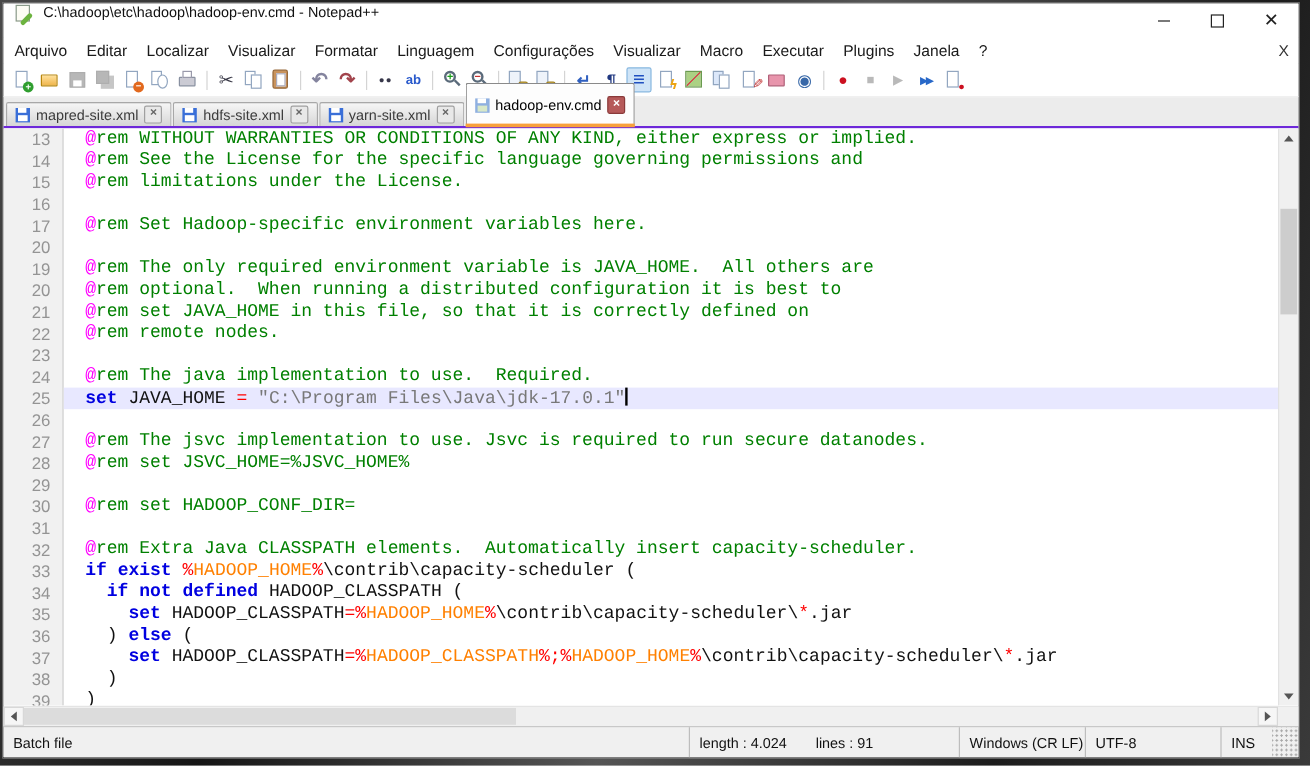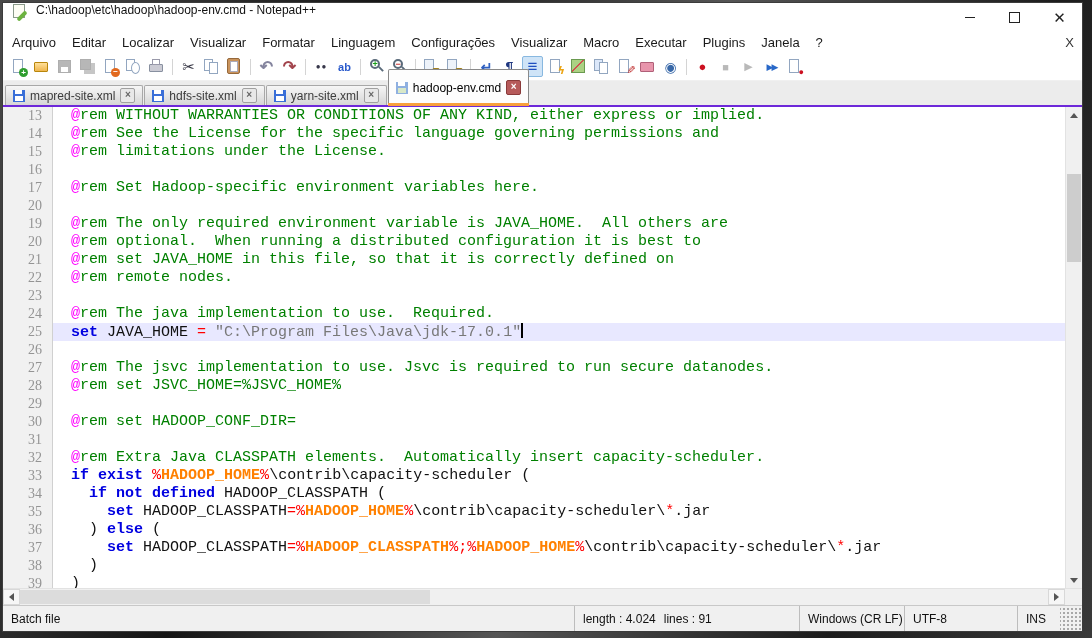--- a/index.html
+++ b/index.html
@@ -84,34 +84,34 @@
   .floppy{width:12px;height:12px;background:#3a6fd8;position:relative;flex:0 0 auto}
   .floppy::before{content:"";position:absolute;left:2px;top:0;width:7px;height:4px;background:#fff}
   .floppy::after{content:"";position:absolute;left:2px;bottom:1px;width:8px;height:5px;background:#fff}
   .floppy.light{background:#8fb0e0}.floppy.light::after{background:#d8e8c8}
   .tab-close{width:13px;height:13px;border:1px solid #a0a0a0;border-radius:2px;background:#e8e8e8;
              color:#666;font:bold 10px/11px "Liberation Sans",sans-serif;text-align:center;flex:0 0 auto}
   .tab.active .tab-close{background:#b65a5a;border-color:#8a3a3a;color:#fff}
   
   .editor{flex:1 1 auto;display:flex;position:relative;overflow:hidden;background:#fff}
   .gutter{width:50px;flex:0 0 50px;background:#f1f1f1;border-right:1px solid #d0d0d0;
-          font-family:Liberation Serif, serif;font-size:14px;color:#949494;
+          font-family:Liberation Sans, sans-serif;font-size:14px;color:#949494;
           text-align:right;box-sizing:border-box;padding-right:10px}
   .gnum{height:18px;line-height:18px}
   .code{flex:1 1 auto;font-family:"Liberation Mono","DejaVu Sans Mono",monospace;font-size:15px;
         white-space:pre;overflow:hidden;color:#111}
   .cline{height:18px;line-height:18px;padding-left:18px;min-width:100%;box-sizing:border-box}
   .cline.cur{background:var(--clbg,#e8e8ff)}
   .s-at{color:var(--c-at,#ff00ff)}
   .s-cm{color:var(--c-cm,#008000)}
   .s-kw{color:var(--c-kw,#0000e0);font-weight:bold}
   .s-op{color:var(--c-op,#ff0000)}
   .s-pct{color:var(--c-op,#ff0000)}
   .s-str{color:var(--c-str,#787878)}
-  .s-var{color:var(--c-var,#ff8000);font-weight:bold}
+  .s-var{color:var(--c-var,#ff8000);font-weight:normal}
   .s-id{color:#111}
   .caret{display:inline-block;width:2px;height:15px;background:#000;vertical-align:-2px;animation:blink 1s steps(1) infinite}
   @keyframes blink{50%{opacity:0}}
   
   .vscroll{position:absolute;right:0;top:0;bottom:0;width:17px;background:#f0f0f0;border-left:1px solid #e2e2e2;box-sizing:border-box}
   .sb-up,.sb-down{position:absolute;left:0;right:0;height:16px;display:flex;align-items:center;justify-content:center}
   .sb-up{top:0}.sb-down{bottom:0}
   .tri-up{width:0;height:0;border-left:4px solid transparent;border-right:4px solid transparent;border-bottom:5px solid #555}
   .tri-down{width:0;height:0;border-left:4px solid transparent;border-right:4px solid transparent;border-top:5px solid #555}
   .tri-left{width:0;height:0;border-top:4px solid transparent;border-bottom:4px solid transparent;border-right:5px solid #555}
@@ -121,21 +121,21 @@
   .hbtn{width:17px;flex:0 0 17px;display:flex;align-items:center;justify-content:center;background:#f6f6f6;border:1px solid #d8d8d8;box-sizing:border-box}
   .htrack{flex:1 1 auto;position:relative}
   .hthumb{position:absolute;left:0;top:1px;bottom:1px;width:410px;background:#dcdcdc}
   .sb-corner{width:17px;flex:0 0 17px;background:#f0f0f0}
   
   .statusbar{height:25px;flex:0 0 25px;background:#f0f0f0;border-top:1px solid #c8c8c8;
              display:flex;align-items:center;font-size:12px;color:#111}
   .seg{height:100%;display:flex;align-items:center;box-sizing:border-box;padding:0 8px;white-space:nowrap}
   .seg + .seg{border-left:1px solid #bdbdbd}
   .seg-doctype{flex:1 1 auto}
-  .seg-len{width:225px;flex:0 0 auto;gap:8px}
+  .seg-len{width:225px;flex:0 0 auto;gap:24px}
   .seg-pos{width:255px;flex:0 0 auto;gap:16px}
   .seg-eol{width:105px;flex:0 0 auto}
   .seg-enc{width:113px;flex:0 0 auto}
   .seg-ins{width:43px;flex:0 0 auto}
   .grip{width:22px;height:100%;background-image:radial-gradient(#a8a8a8 32%,transparent 36%);
         background-size:4px 4px;background-position:right bottom;flex:0 0 auto}
 </style>
 </head>
 <body>
 

